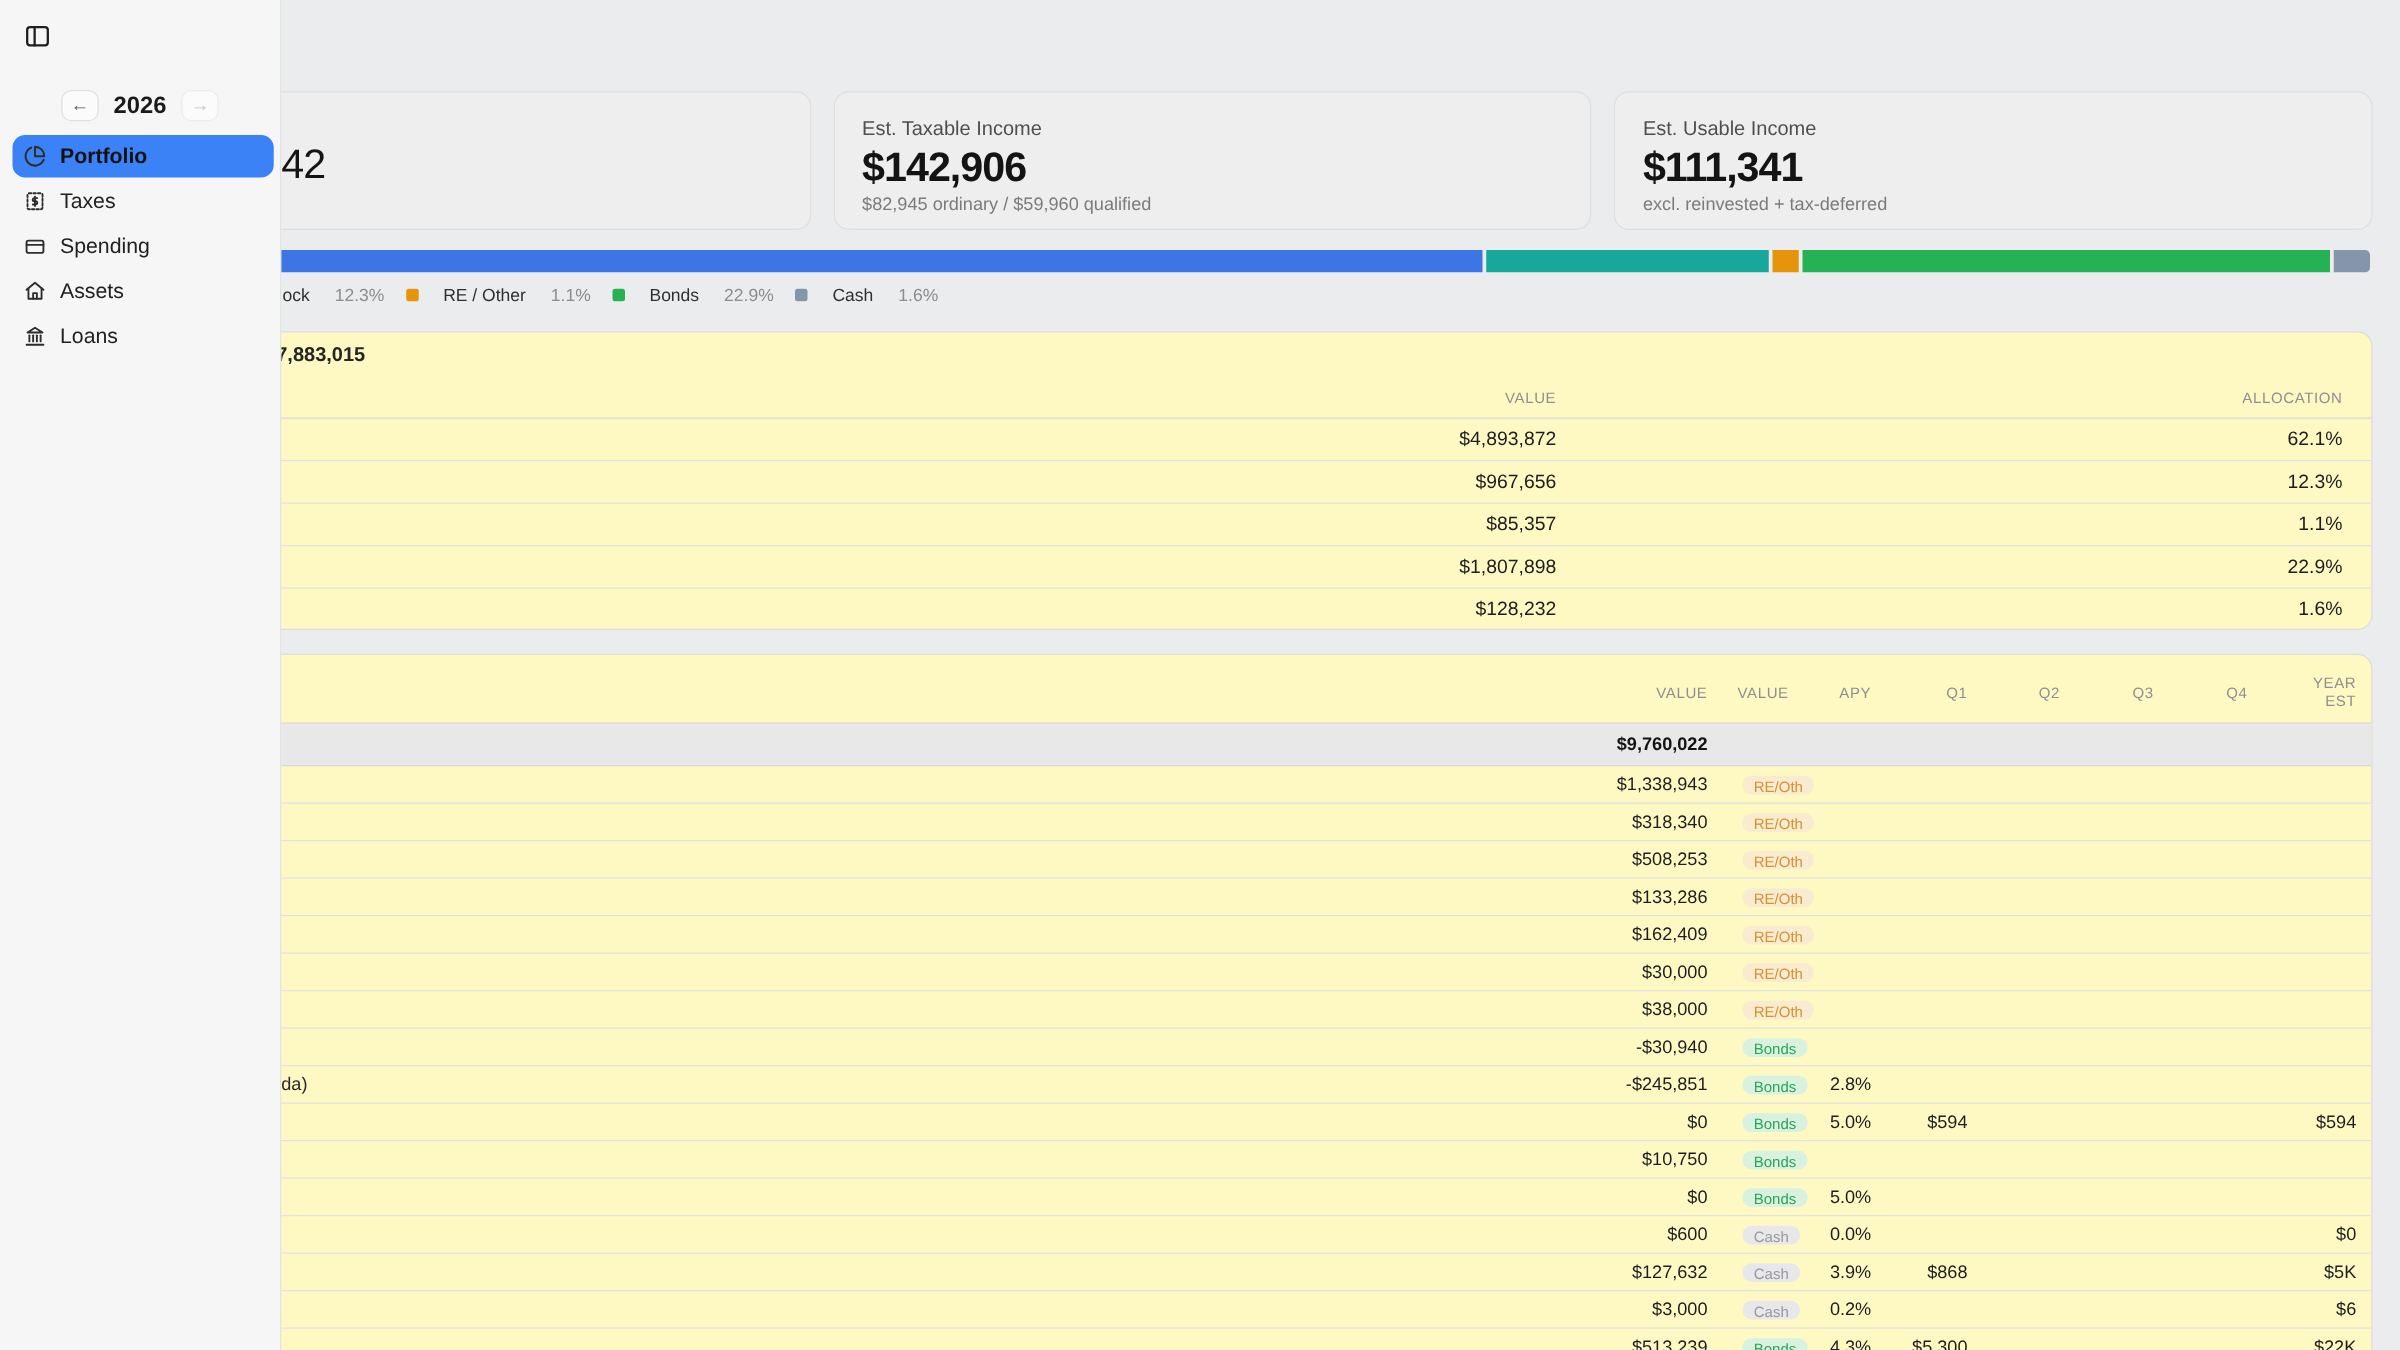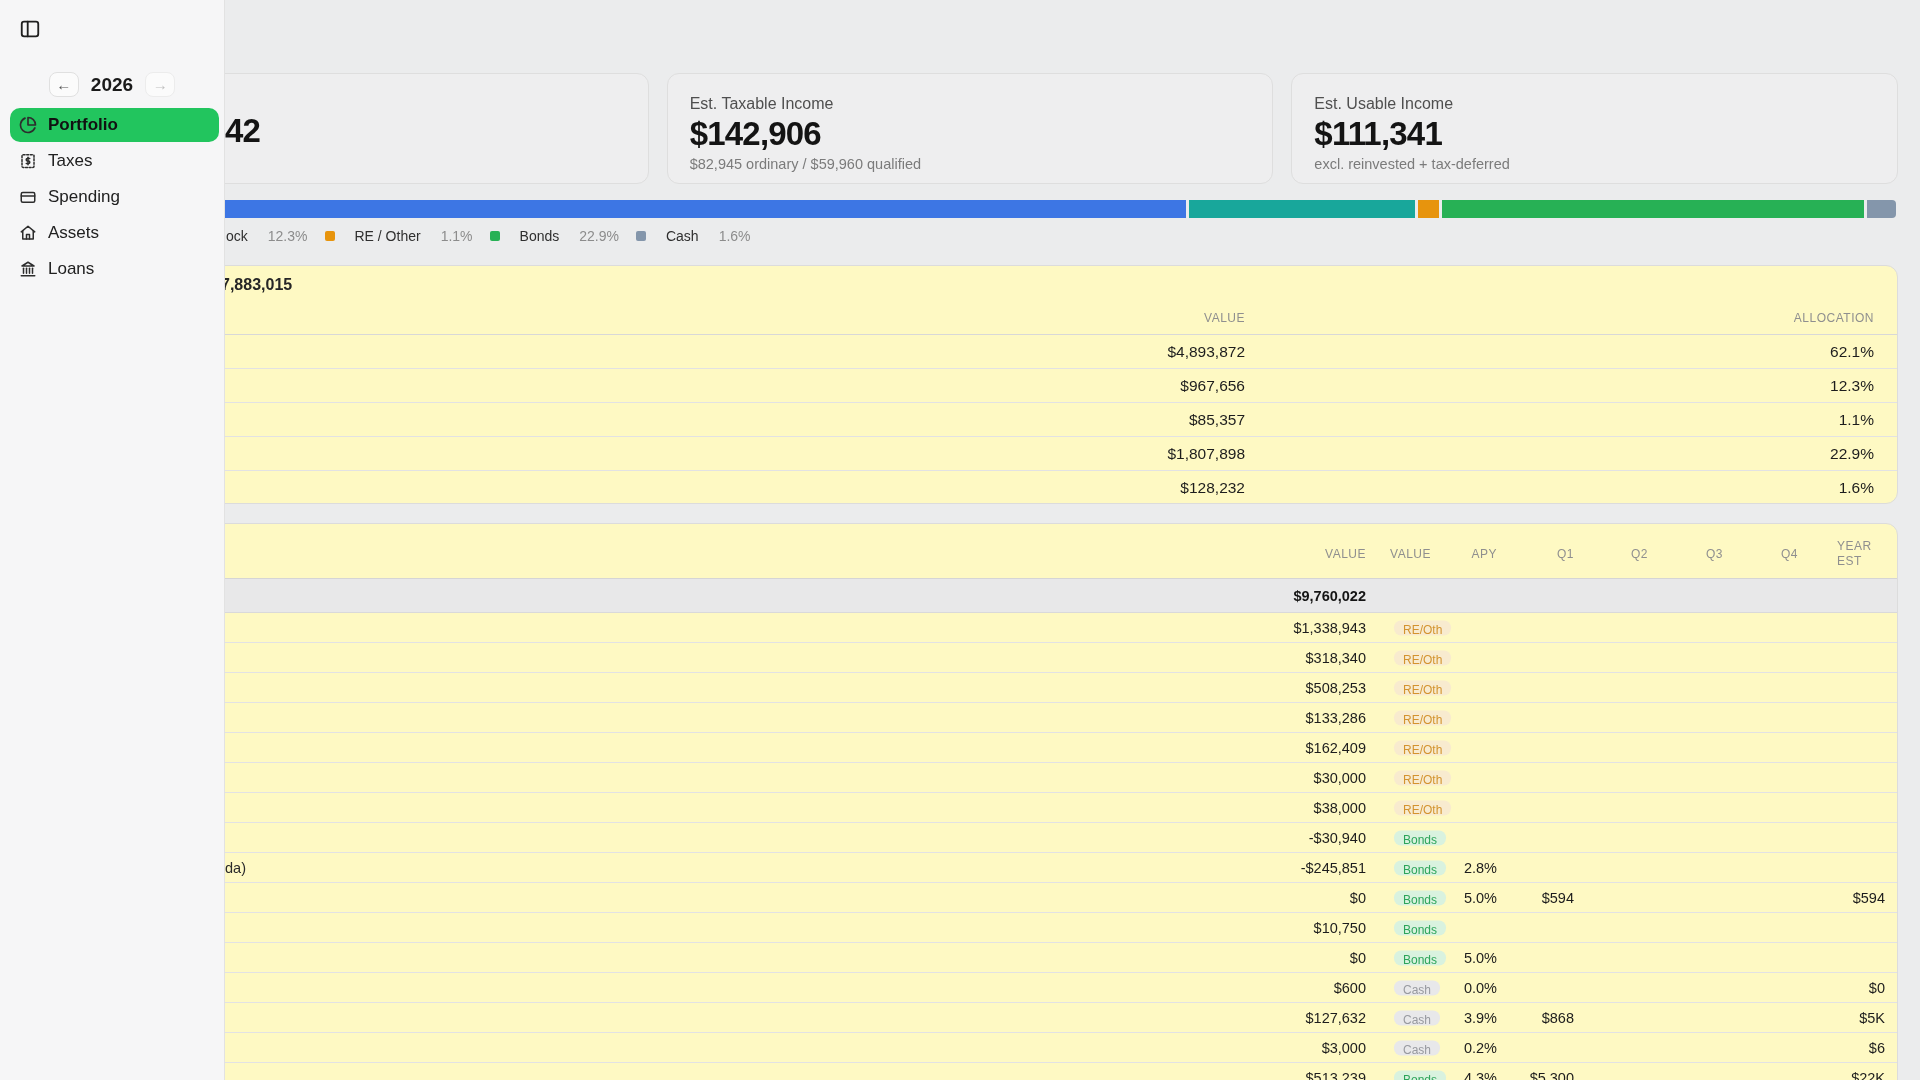--- a/index.html
+++ b/index.html
@@ -9,21 +9,21 @@
     background:#ebeced; font-family:"Liberation Sans", sans-serif; color:#1e1e1e;
   }
   
   #main { position:absolute; left:42px; top:0; width:1856px; height:1080px; z-index:1; }
 
   .cards-row { position:absolute; top:73px; left:0; width:100%; height:111px; display:flex; gap:18px; }
   .card { flex:1; border:1px solid #dedede; border-radius:12px; background:#eeeeef; padding:21px 22px; position:relative; }
   .card-label { font-size:16px; color:#4f4f4f; }
   .card-value { font-size:33px; font-weight:700; color:#141414; letter-spacing:-0.8px; margin-top:2px; }
   .card-sub { font-size:14.5px; color:#7b7b7b; margin-top:3px; }
-  .card1-frag { position:absolute; left:182px; top:38px; font-size:33px; font-weight:700; color:#141414; letter-spacing:-0.8px; }
+  .card1-frag { position:absolute; left:182px; top:38px; font-size:33px; font-weight:400; color:#141414; letter-spacing:-0.8px; }
 
   .alloc-bar { position:absolute; top:200px; left:0; width:1854px; height:18px; display:flex; border-radius:4px; overflow:hidden; }
   .alloc-bar .seg + .seg { margin-left:3px; }
 
   .legend { position:absolute; top:228px; left:184px; display:flex; gap:17px; align-items:center; font-size:14px; white-space:nowrap; }
   .legend-item { display:flex; align-items:center; gap:20px; }
   .legend .sq { width:10px; height:10px; border-radius:2px; display:inline-block; }
   .sq0 { background:#e7940d; } .sq1 { background:#27b155; } .sq2 { background:#8496ab; }
   .legend .lab { color:#2f2f2f; }
   .legend .pct { color:#8c8c8c; }
@@ -41,21 +41,21 @@
   .t1-row:last-child { border-bottom:none; }
   .t1-row span, .t1-header span { white-space:nowrap; }
   .p-val { right:652px; position:absolute; top:50%; transform:translateY(-50%); }
   .p-alloc { right:23px; position:absolute; top:50%; transform:translateY(-50%); }
   .t1-header .p-val, .t1-header .p-alloc { top:16px; }
 
   .t2-headerrow { height:55px; border-bottom:1px solid #d5d5d5; position:relative; }
   .t2-headerrow .h { top:23px; white-space:nowrap; }
   .h-value { right:531px; } .h-class { right:466px; } .h-apy { right:400px; }
   .h-q1 { right:323px; } .h-q2 { right:249px; } .h-q3 { right:174px; } .h-q4 { right:99px; }
-  .h-year { right:12px; top:15px !important; width:48px; line-height:15px; white-space:normal !important; }
+  .h-year { right:12px; top:15px !important; width:48px; text-align:right; line-height:15px; white-space:normal !important; }
 
   .t2-total { height:34px; background:#e8e8e9; border-bottom:1px solid #d9d9da; position:relative; }
   .t2-total .cv { font-weight:700; color:#141414; }
   .t2-row { height:30px; border-bottom:1px solid #e2e2e3; position:relative; font-size:14.5px; color:#1d1d1d; }
   .t2-row span, .t2-total span { position:absolute; top:50%; transform:translateY(-50%); white-space:nowrap; }
   .cv { right:531px; } .ca { right:400px; }
   .c1 { right:323px; } .cy { right:12px; }
   .rowfrag { left:182px; color:#2a2a2a; }
   .badge { left:1351px; font-size:12px; padding:3px 9px 0; border-radius:7px; line-height:1; }
   .b-re   { background:#f8ebcf; color:#d3932f; }
@@ -70,21 +70,21 @@
   }
   .toggle-btn { position:absolute; left:16px; top:15px; width:28px; height:28px; display:flex; align-items:center; justify-content:center; color:#1f1f1f; cursor:pointer; }
   .yearnav { position:absolute; top:72px; left:0; width:100%; display:flex; justify-content:center; align-items:center; gap:12px; }
   .yr-btn { width:30px; height:25px; border:1px solid #e0e0e0; border-radius:8px; background:#fbfbfb; display:flex; align-items:center; justify-content:center; font-size:15px; color:#555; }
   .yr-btn.disabled { color:#bfbfbf; border-color:#ececec; }
   .yr-label { font-size:19px; font-weight:700; color:#1a1a1a; }
   .menu { position:absolute; top:108px; left:10px; right:5px; display:flex; flex-direction:column; gap:2px; }
   .menu-item { height:34px; display:flex; align-items:center; gap:11px; padding-left:9px; border-radius:10px; color:#212121; }
   .menu-item .mi-icon { width:18px; height:18px; flex:0 0 18px; color:#2d2d2d; }
   .menu-item .mi-label { font-size:17px; }
-  .menu-item.active { background:#22c55e; }
+  .menu-item.active { background:#3b82f6; }
   .menu-item.active .mi-label { font-weight:700; color:#111; }
   svg { display:block; }
 </style>
 </head>
 <body>
 
 <div id="main">
 
   <div class="cards-row">
     <div class="card">

